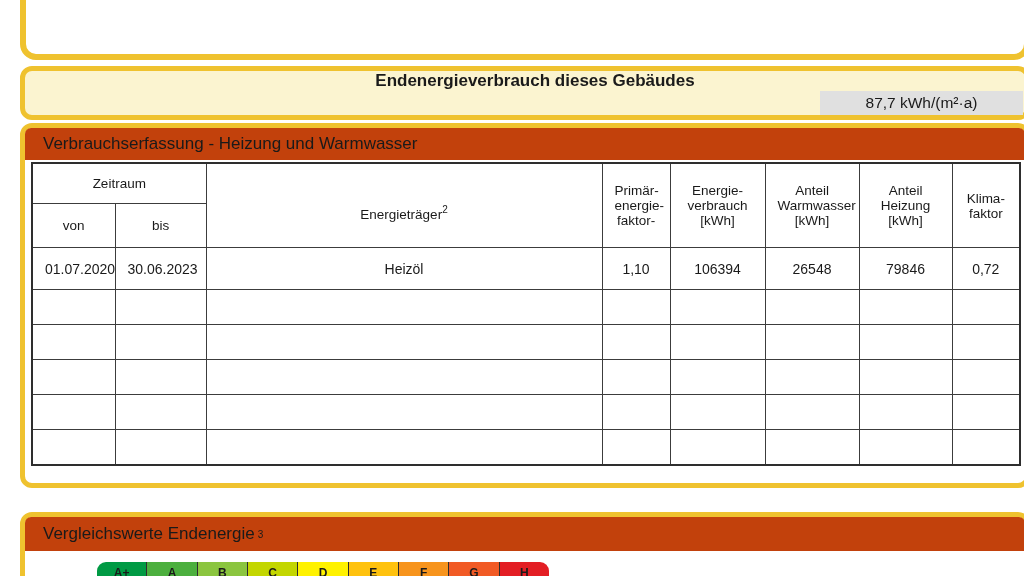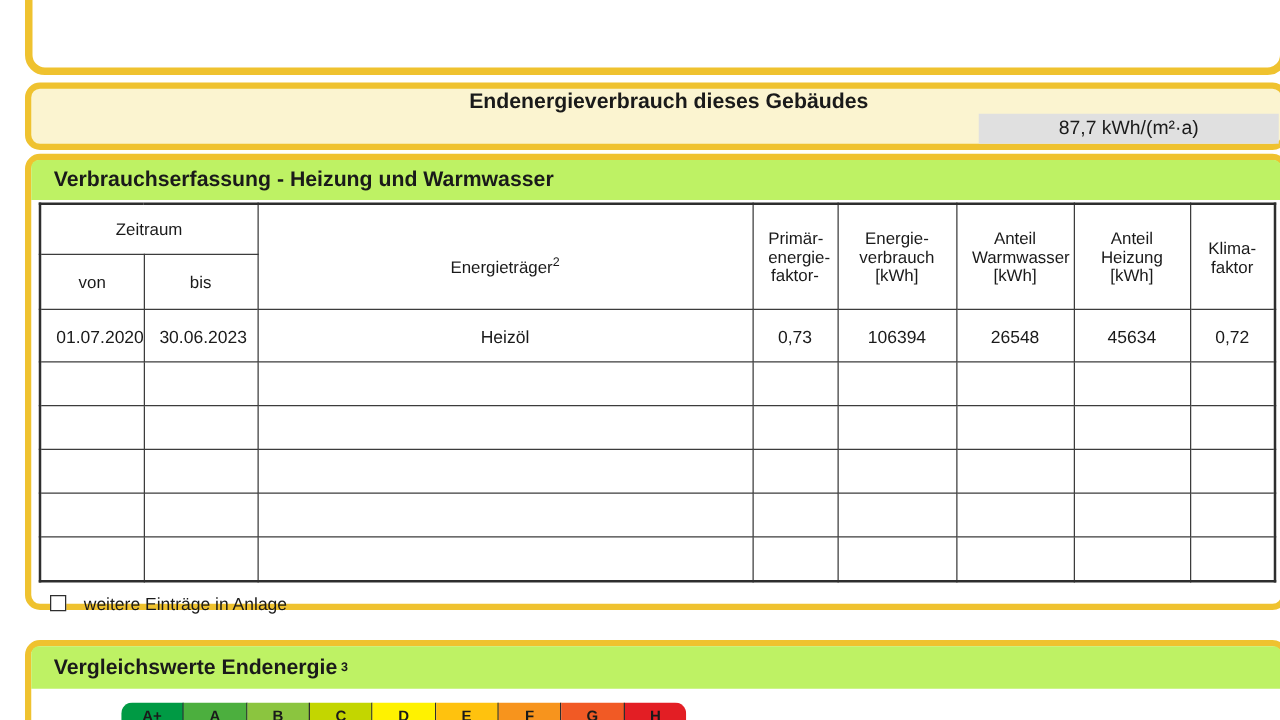--- a/index.html
+++ b/index.html
@@ -27,33 +27,33 @@
     background: #fbf4d0;
     border-width: 5px;
     border-radius: 12px;
     display: flex; align-items: center;
     padding: 0 2px 0 22px;
   }
   .banner-title { font-size: 17px; font-weight: 700; }
   .banner-note  { font-size: 17px; font-weight: 400; margin-left: 8px; white-space: nowrap; }
   .banner-value {
     margin-left: auto;
-    width: 240px; height: 38px;
+    width: 203px; height: 38px;
     background: #e0e0e0;
     display: flex; align-items: center; justify-content: center;
     font-size: 15.5px;
   }
   
   #panel-consumption { top: 123px; height: 365px; background: #ffffff; border-width: 5px; border-radius: 12px; }
   .section-header {
-    background: #bef264;
+    background: #c2410c;
     height: 32px;
     display: flex; align-items: center;
     padding-left: 18px;
-    font-size: 17px; font-weight: 700;
+    font-size: 17px; font-weight: 400;
   }
   #panel-consumption .section-header { border-radius: 6px 6px 0 0; }
   table.consumption {
     border-collapse: collapse;
     table-layout: fixed;
     margin: 2px 5px 0 6px;
     width: 988px;
   }
   table.consumption th, table.consumption td {
     border: 1px solid #3c3c3c;
@@ -163,24 +163,24 @@
       <tr class="hdr-row-2">
         <th class="von">von</th>
         <th class="bis">bis</th>
       </tr>
     </thead>
     <tbody>
       <tr class="data-row">
         <td>01.07.2020</td>
         <td>30.06.2023</td>
         <td>Heizöl</td>
-        <td>0,73</td>
+        <td>1,10</td>
         <td>106394</td>
         <td>26548</td>
-        <td>45634</td>
+        <td>79846</td>
         <td>0,72</td>
       </tr>
     <tr class="empty-row">
           <td></td>
           <td></td>
           <td></td>
           <td></td>
           <td></td>
           <td></td>
           <td></td>
@@ -222,24 +222,20 @@
           <td></td>
           <td></td>
           <td></td>
           <td></td>
           <td></td>
           <td></td>
         </tr>
       </tbody>
   </table>
 
-  <div class="checkbox-line">
-    <div class="checkbox-box"></div>
-    <span>weitere Einträge in Anlage</span>
-  </div>
 </div>
 
 <div class="panel" id="panel-compare">
   <div class="section-header">
     <span>Vergleichswerte Endenergie</span>
       <sup style="margin-left:3px">3</sup>
   </div>
   <div class="energy-scale-band">
       <div class="scale-seg" style="background: rgb(0, 154, 68);">
         <span class="scale-letter">A+</span>

